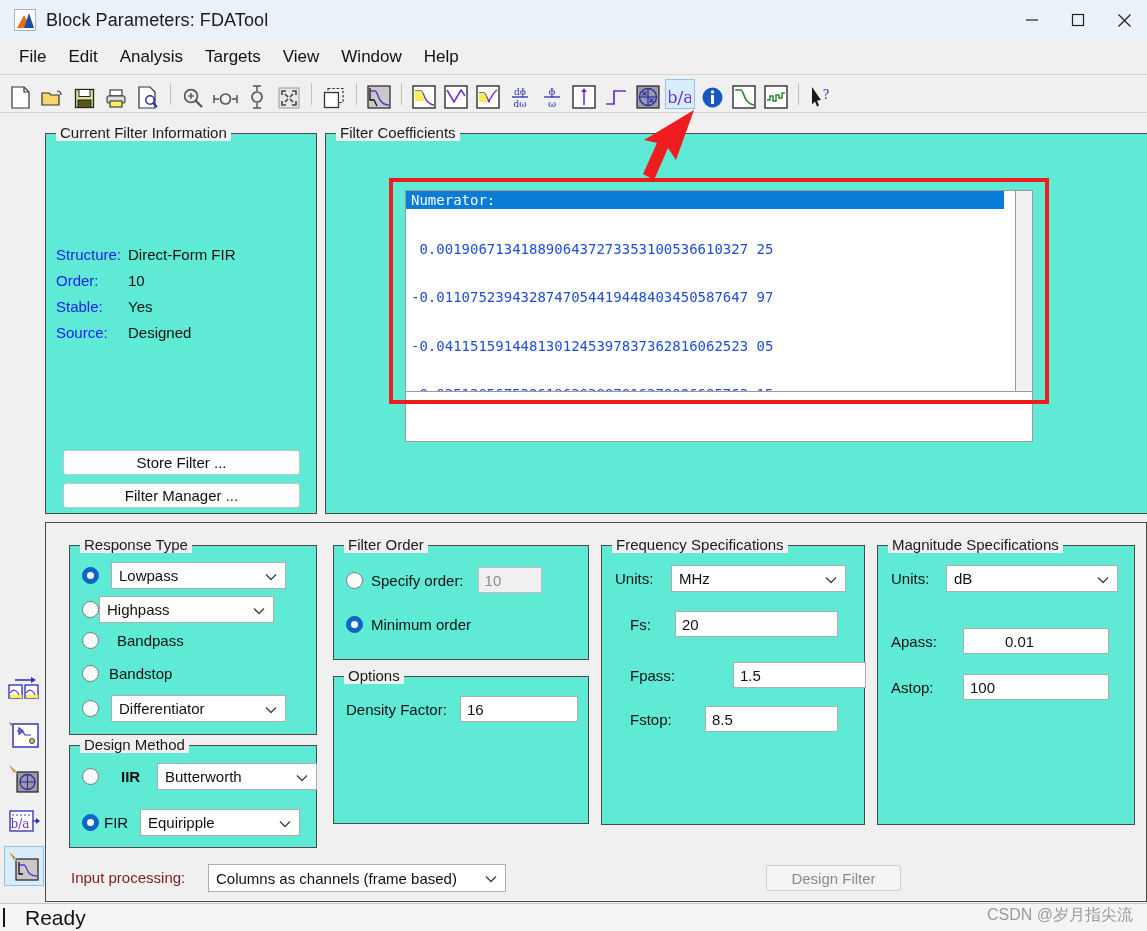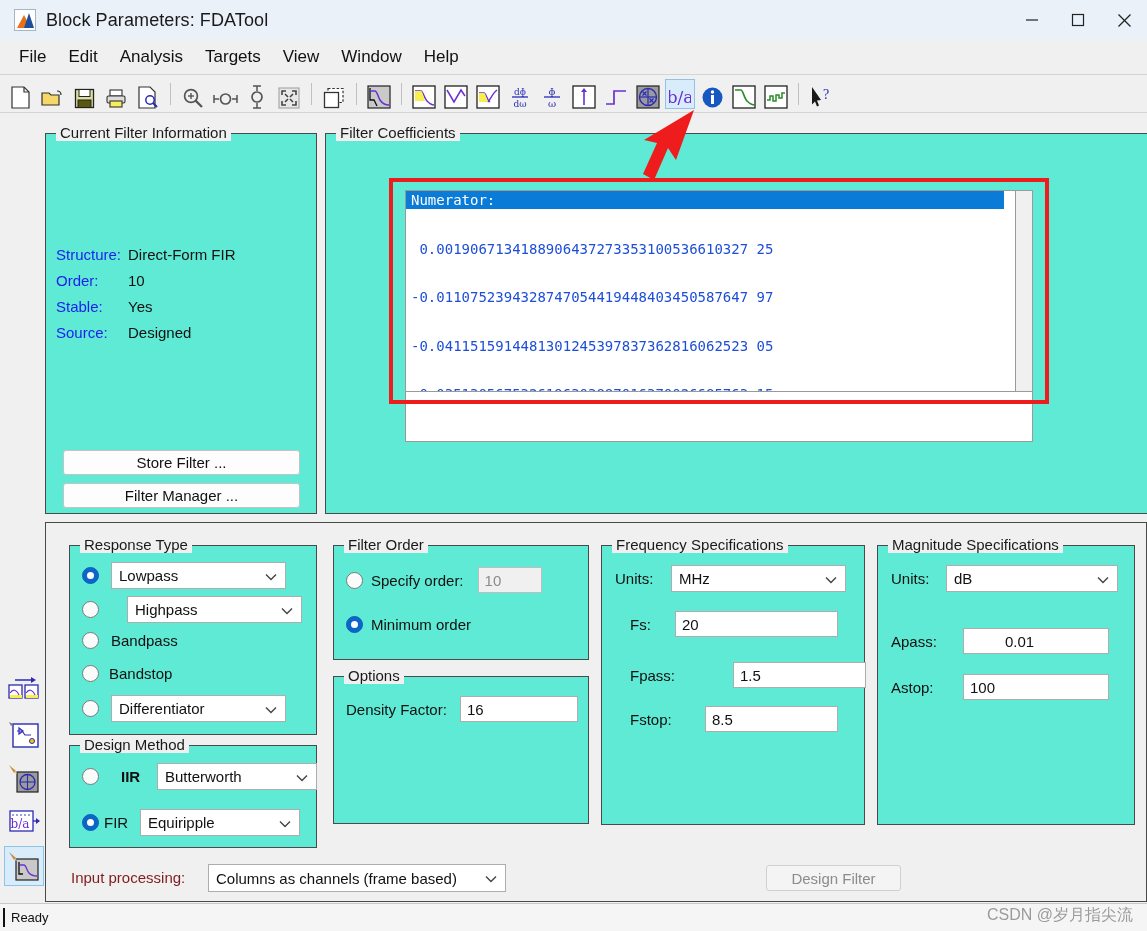--- a/index.html
+++ b/index.html
@@ -199,21 +199,21 @@
     font-size:15px; color:#8b8b8b;
   }
 
   
   .statusbar {
     position:absolute; left:0; top:903px; width:1147px; height:28px;
     background:#f5f5f5; border-top:1px solid #c8c8c8;
     display:flex; align-items:center;
   }
   .status-text {
-    font-size:13px; color:#111; padding-left:6px;
+    font-size:21px; color:#111; padding-left:20px;
     border-left:2px solid #111; margin-left:3px; line-height:19px;
   }
   .watermark {
     position:absolute; right:14px; top:905px;
     font-size:16px; color:#9b9b9b;
   }
 </style>
 </head>
 <body>
 
@@ -559,33 +559,33 @@
         <span class="chev">
           <svg width="12" height="8" viewBox="0 0 12 8">
               <path d="M1 1l5 5 5-5" fill="none" stroke="#444" stroke-width="1.4"></path>
             </svg>
         </span>
       </div>
     </div>
 
     <div class="row" style="position:absolute;left:12px;top:50px;">
       <span class="radio"></span>
-      <div class="sel-box" style="width:175px;margin-left:28px;">
+      <div class="sel-box" style="width:175px;margin-left:0;">
         <span>Highpass</span>
         <span class="chev">
           <svg width="12" height="8" viewBox="0 0 12 8">
               <path d="M1 1l5 5 5-5" fill="none" stroke="#444" stroke-width="1.4"></path>
             </svg>
         </span>
       </div>
     </div>
 
     <div class="row" style="position:absolute;left:12px;top:86px;">
       <span class="radio"></span>
-      <span class="lbl" style="margin-left:12px;">Bandpass</span>
+      <span class="lbl" style="margin-left:18px;">Bandpass</span>
     </div>
 
     <div class="row" style="position:absolute;left:12px;top:119px;">
       <span class="radio"></span>
       <span class="lbl" style="margin-left:10px;">Bandstop</span>
     </div>
 
     <div class="row" style="position:absolute;left:12px;top:149px;">
       <span class="radio"></span>
       <div class="sel-box" style="width:175px;margin-left:12px;">

